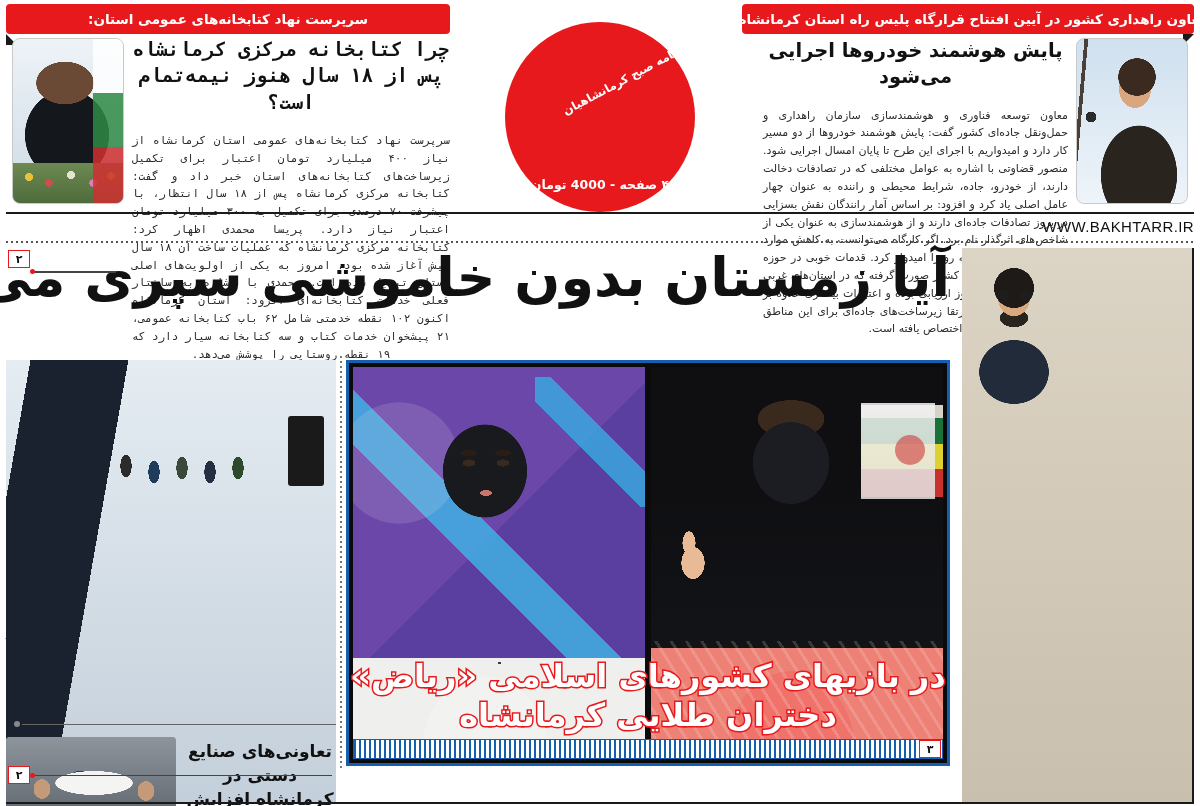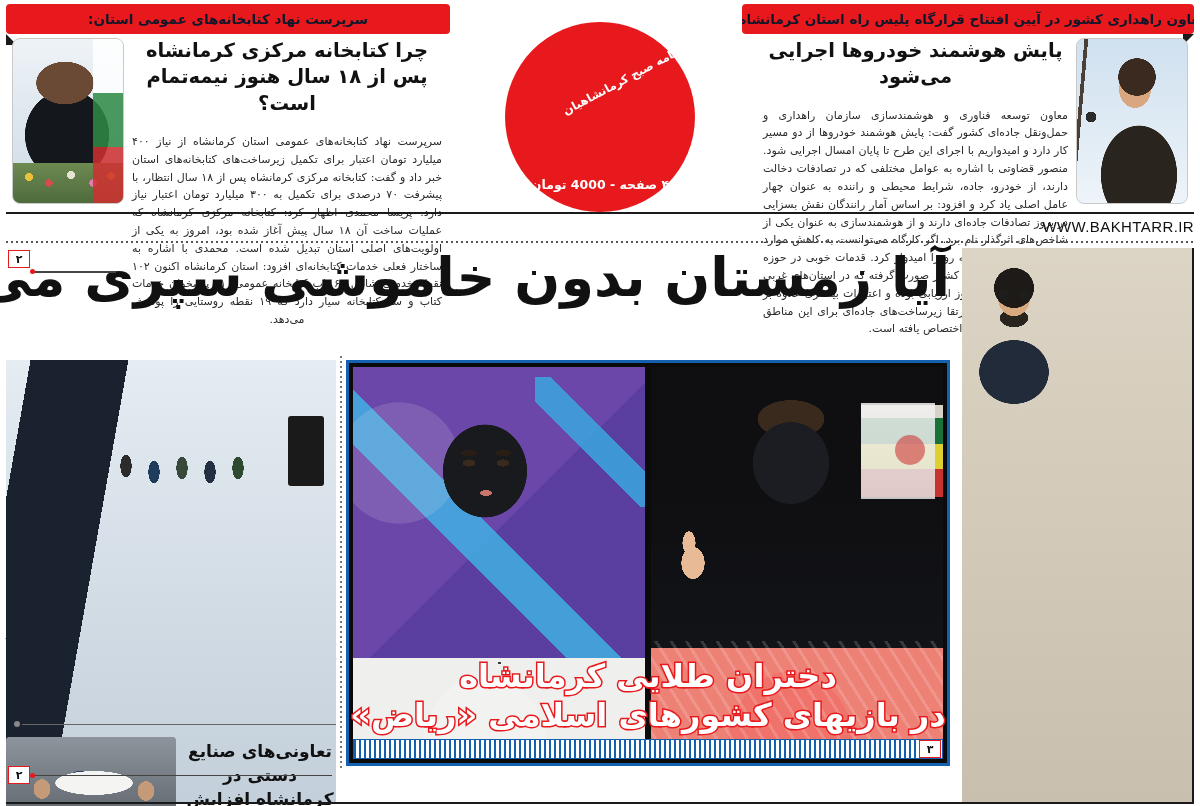--- a/index.html
+++ b/index.html
@@ -10,21 +10,21 @@
     font-family: "DejaVu Sans", "Liberation Sans", sans-serif;
     overflow: hidden;
   }
   .page { position: relative; width: 1200px; height: 806px; background: #fff; }
 
   
   .banner {
     position: absolute; top: 4px; height: 30px;
     background: #e8191c; border-radius: 4px;
     display: flex; align-items: center; justify-content: center;
-    color: #0f172a; font-weight: bold; font-size: 13.5px;
+    color: #ffffff; font-weight: bold; font-size: 13.5px;
     letter-spacing: -0.2px; white-space: nowrap; overflow: hidden;
   }
   .banner-left  { left: 6px;  width: 444px; }
   .banner-right { right: 6px; width: 452px; }
   .banner-notch {
     position: absolute; top: 34px; width: 0; height: 0;
     border-style: solid;
   }
   .notch-l { left: 6px;  border-width: 11px 0 0 11px; border-color: transparent transparent transparent #1a1a1a; }
   .notch-r { right: 6px; border-width: 11px 11px 0 0; border-color: #1a1a1a transparent transparent transparent; }
@@ -61,21 +61,21 @@
   .ta-left  { left: 6px;  width: 444px; }
   .ta-right { right: 6px; width: 452px; }
   .ta-photo {
     position: absolute; top: 0; width: 112px; height: 166px;
     border: 1px solid #c9c9c9; border-radius: 8px; overflow: hidden;
     background: #cfd6dd;
   }
   .ta-left .ta-photo  { left: 6px; }
   .ta-right .ta-photo { right: 6px; }
   .ta-body { position: absolute; top: 0; bottom: 0; }
-  .ta-left .ta-body  { left: 126px; right: 8px; }
+  .ta-left .ta-body  { left: 126px; right: 0; font-family: Liberation Mono, monospace; }
   .ta-right .ta-body { right: 126px; left: 21px; }
   .ta-title {
     font-size: 19.5px; font-weight: bold; color: #111;
     text-align: center; line-height: 1.35; letter-spacing: -0.5px;
   }
   .ta-text {
     margin-top: 16px; font-size: 11px; line-height: 1.62;
     color: #2a2a2a; text-align: justify; text-align-last: center;
   }
 
@@ -378,22 +378,22 @@
               radial-gradient(ellipse 9px 4px at 133px 126px,#c9756b 0 70%,transparent 71%);"></div>
           <div class="ph" style="top:auto;height:110px;bottom:0;background:
               radial-gradient(ellipse 92px 112px at 132px 104px,#f2f2f0 0 68%,transparent 69%),
               linear-gradient(180deg,transparent 0 8%,#efefed 8% 100%);"></div>
           <div class="ph" style="top:auto;height:110px;bottom:0;background:
               linear-gradient(180deg,transparent 0 12%, #3a3a3a 12% 14%, transparent 14%);
               background-position:center; background-size:3px 100%; background-repeat:no-repeat;"></div>
         </div>
       </div>
       <div class="cb-caption">
+        <div>در بازیهای کشورهای اسلامی «ریاض»</div>
         <div>دختران طلایی کرمانشاه</div>
-        <div>در بازیهای کشورهای اسلامی «ریاض»</div>
       </div>
       <div class="cb-strip"></div>
       <div class="pagetag cb-pagetag">۳</div>
     </div>
 
     <div class="rail" style="left:334px; top:108px; bottom:34px;"></div>
   </div>
 
   <div class="footer-rule"></div>
 </div>

